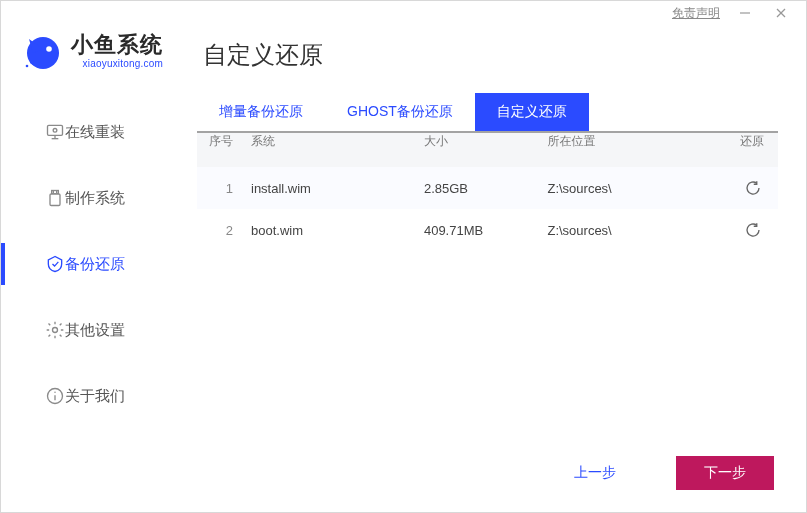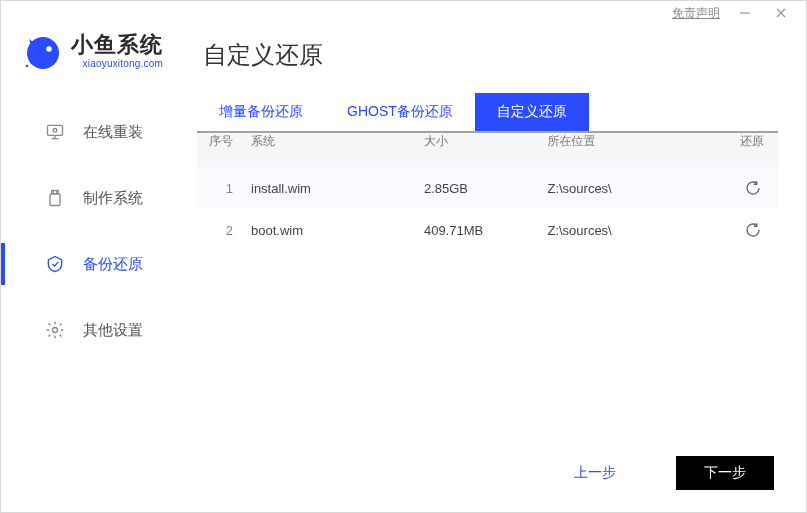--- a/index.html
+++ b/index.html
@@ -10,21 +10,21 @@
 .titlebar .win-btn { width: 22px; height: 18px; display: flex; align-items: center; justify-content: center; color: #999; cursor: pointer; }
 .titlebar .win-btn svg { display: block; }
 .body { flex: 1; display: flex; min-height: 0; }
 .sidebar { width: 190px; display: flex; flex-direction: column; padding-top: 2px; }
 .logo { display: flex; align-items: center; padding: 4px 0 26px 18px; gap: 8px; }
 .logo-mark { width: 44px; height: 44px; }
 .logo-text { display: flex; flex-direction: column; line-height: 1.1; align-items: flex-end; }
 .logo-title { font-size: 22px; font-weight: 700; color: #2a2a2a; letter-spacing: 1px; }
 .logo-sub { font-size: 10px; color: #2b4bff; letter-spacing: 0.2px; }
 .nav { display: flex; flex-direction: column; }
-.nav-item { display: flex; align-items: center; height: 66px; padding-left: 44px; gap: 18px; color: #555; font-size: 15px; cursor: pointer; position: relative; }
+.nav-item { display: flex; align-items: center; height: 66px; padding-left: 44px; color: #555; font-size: 15px; cursor: pointer; position: relative; }
 .nav-item .icon { width: 20px; height: 20px; display: flex; align-items: center; justify-content: center; color: #8a8a8a; }
 .nav-item.active { color: #2b4bff; }
 .nav-item.active .icon { color: #2b4bff; }
 .nav-item.active::before { content: ""; position: absolute; left: 0; top: 12px; bottom: 12px; width: 4px; background: #2b4bff; }
 .main { flex: 1; display: flex; flex-direction: column; padding: 0 28px 0 6px; min-height: 0; }
 .page-title { font-size: 24px; color: #333; font-weight: 400; padding: 16px 0 22px 6px; }
 .tabs { display: flex; border-bottom: 2px solid #a3a3a3; }
 .tab { height: 38px; padding: 0 22px; display: flex; align-items: center; font-size: 14px; color: #2b4bff; cursor: pointer; }
 .tab.active { background: #2b4bff; color: #fff; }
 .table { width: 100%; }
@@ -34,21 +34,21 @@
 .col-size { flex: 1; }
 .col-loc { flex: 1.3; }
 .col-act { width: 70px; text-align: right; padding-right: 14px; }
 .trow { display: flex; align-items: center; height: 42px; font-size: 13px; color: #444; }
 .trow.alt { background: #fafbff; }
 .trow .col-idx { color: #888; }
 .trow .col-act { display: flex; justify-content: flex-end; }
 .restore-btn { width: 22px; height: 22px; display: flex; align-items: center; justify-content: center; color: #666; cursor: pointer; }
 .footer { margin-top: auto; display: flex; justify-content: flex-end; align-items: center; gap: 40px; padding: 0 4px 22px 0; }
 .btn-prev { height: 34px; padding: 0 20px; background: transparent; color: #2b4bff; font-size: 14px; display: flex; align-items: center; cursor: pointer; }
-.btn-next { height: 34px; padding: 0 28px; background: #000000; color: #fff; font-size: 14px; display: flex; align-items: center; cursor: pointer; }
+.btn-next { height: 34px; padding: 0 28px; background: #be185d; color: #fff; font-size: 14px; display: flex; align-items: center; cursor: pointer; }
 </style>
 </head>
 <body>
 
 <div class="window">
 
   <div class="titlebar">
     <span class="disclaimer">免责声明</span>
     <span class="win-btn">
       <svg width="12" height="12" viewBox="0 0 12 12">
@@ -116,20 +116,30 @@
         </div>
         <div class="nav-item">
           <span class="icon">
             <svg width="20" height="20" viewBox="0 0 24 24" fill="none" stroke="currentColor" stroke-width="1.6">
                 <circle cx="12" cy="12" r="3"></circle>
                 <path d="M12 2v3M12 19v3M4.2 4.2l2.1 2.1M17.7 17.7l2.1 2.1M2 12h3M19 12h3M4.2 19.8l2.1-2.1M17.7 6.3l2.1-2.1"></path>
               </svg>
           </span>
           <span>其他设置</span>
         </div>
+        <div class="nav-item">
+          <span class="icon">
+            <svg width="20" height="20" viewBox="0 0 24 24" fill="none" stroke="currentColor" stroke-width="1.6">
+                <circle cx="12" cy="12" r="9"></circle>
+                <line x1="12" y1="11" x2="12" y2="17"></line>
+                <circle cx="12" cy="7.5" r="0.9" fill="currentColor" stroke="none"></circle>
+              </svg>
+          </span>
+          <span>关于我们</span>
+        </div>
       </div>
     </div>
 
     <div class="main">
       <div class="page-title">自定义还原</div>
 
       <div class="tabs">
         <div class="tab">增量备份还原</div>
         <div class="tab">GHOST备份还原</div>
         <div class="tab active">自定义还原</div>

